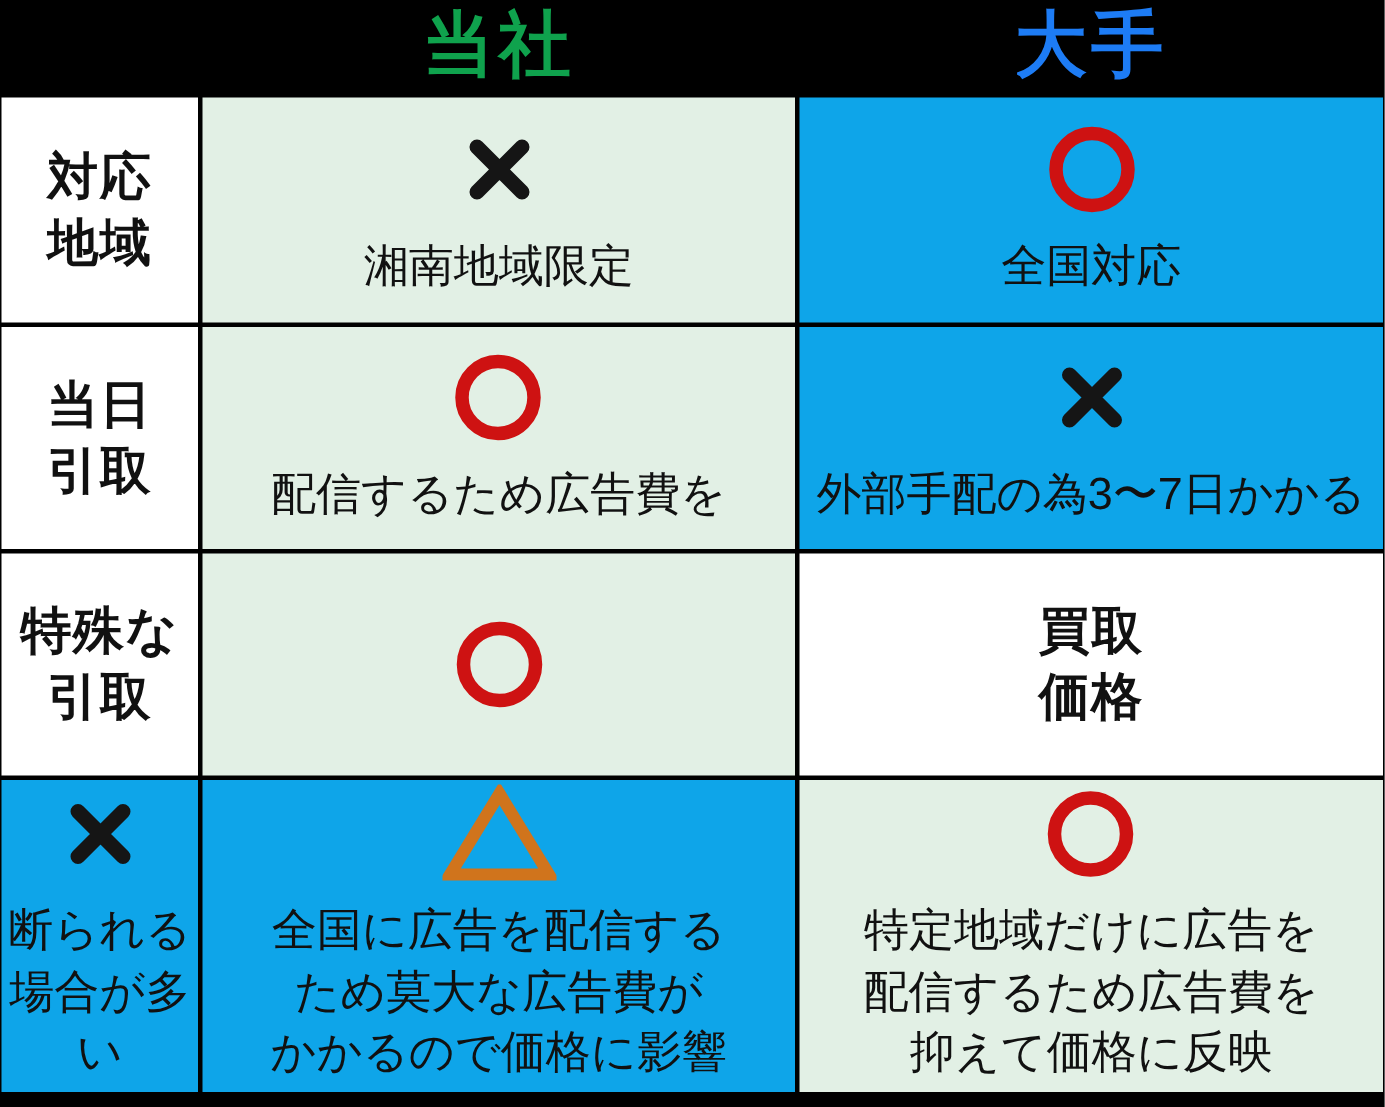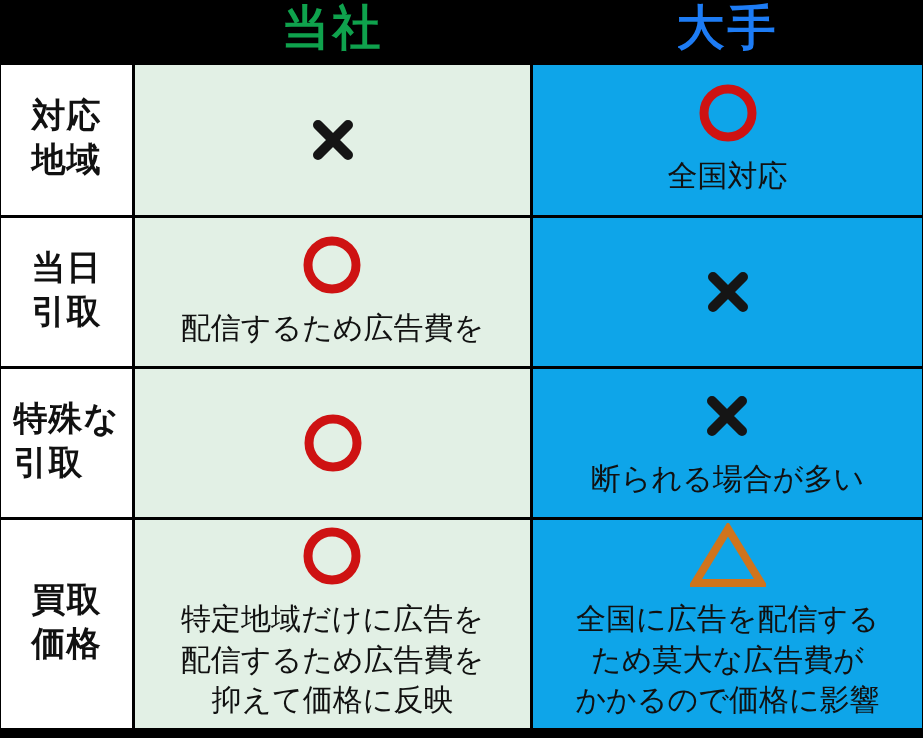--- a/index.html
+++ b/index.html
@@ -7,21 +7,21 @@
 
   .comparison-table {
     width: 923px;
     height: 738px;
     background: #000000;
     display: grid;
     grid-template-columns: 131px 395px 389px;
     grid-template-rows: 62px 150px 148px 148px 208px;
     gap: 3px;
     padding: 0 1px 10px 1px;
-    font-family: Liberation Mono, monospace;
+    font-family: Liberation Sans, sans-serif;
     color: #111111;
   }
 
   .cell {
     display: flex;
     flex-direction: column;
     align-items: center;
     justify-content: center;
     overflow: hidden;
   }
@@ -34,20 +34,21 @@
     letter-spacing: 3px;
     line-height: 1;
   }
 
   
   .cat {
     background: #ffffff;
     font-size: 34px;
     font-weight: 600;
     line-height: 1.3;
+    text-align: center;
     white-space: pre-line;
     letter-spacing: 1px;
   }
 
   .company-cell   { background: #e2f0e5; }
   .competitor-cell{ background: #0ea5e9; }
 
   .cell-inner {
     display: flex;
     flex-direction: column;
@@ -91,20 +92,21 @@
 地域</div>
   <div class="cell company-cell">
     <div class="cell-inner">
       <div class="mark" data-mark="table.rows.0.company.mark" data-mark-type="cross">
 
         <svg class="shape-cross" width="48" height="48" viewBox="0 0 48 48">
             <path d="M9 9 L39 39 M39 9 L9 39" fill="none" stroke-width="10" stroke-linecap="round" style="stroke: rgb(21, 21, 21);"></path>
           </svg>
 
       </div>
+      <div class="caption">湘南地域限定</div>
     </div>
   </div>
   <div class="cell competitor-cell">
     <div class="cell-inner">
       <div class="mark" data-mark="table.rows.0.competitor.mark" data-mark-type="circle">
         <svg class="shape-circle" width="58" height="58" viewBox="0 0 58 58">
             <circle cx="29" cy="29" r="24" fill="none" stroke-width="9" style="stroke: rgb(206, 18, 18);"></circle>
           </svg>
 
       </div>
@@ -127,70 +129,71 @@
   </div>
   <div class="cell competitor-cell">
     <div class="cell-inner">
       <div class="mark" data-mark="table.rows.1.competitor.mark" data-mark-type="cross">
 
         <svg class="shape-cross" width="48" height="48" viewBox="0 0 48 48">
             <path d="M9 9 L39 39 M39 9 L9 39" fill="none" stroke-width="10" stroke-linecap="round" style="stroke: rgb(21, 21, 21);"></path>
           </svg>
 
       </div>
+      <div class="caption">外部手配の為3〜7日かかる</div>
     </div>
   </div>
 
   <div class="cell cat">特殊な
 引取</div>
   <div class="cell company-cell">
     <div class="cell-inner">
       <div class="mark" data-mark="table.rows.2.company.mark" data-mark-type="circle">
         <svg class="shape-circle" width="58" height="58" viewBox="0 0 58 58">
             <circle cx="29" cy="29" r="24" fill="none" stroke-width="9" style="stroke: rgb(206, 18, 18);"></circle>
           </svg>
 
       </div>
     </div>
   </div>
+  <div class="cell cat">買取
+価格</div>
+
   <div class="cell competitor-cell">
     <div class="cell-inner">
       <div class="mark" data-mark="table.rows.2.competitor.mark" data-mark-type="cross">
 
         <svg class="shape-cross" width="48" height="48" viewBox="0 0 48 48">
             <path d="M9 9 L39 39 M39 9 L9 39" fill="none" stroke-width="10" stroke-linecap="round" style="stroke: rgb(21, 21, 21);"></path>
           </svg>
 
       </div>
       <div class="caption">断られる場合が多い</div>
-    </div>
-  </div>
-
-  <div class="cell cat">買取
-価格</div>
-  <div class="cell company-cell">
-    <div class="cell-inner">
-      <div class="mark" data-mark="table.rows.3.company.mark" data-mark-type="circle">
-        <svg class="shape-circle" width="58" height="58" viewBox="0 0 58 58">
-            <circle cx="29" cy="29" r="24" fill="none" stroke-width="9" style="stroke: rgb(206, 18, 18);"></circle>
-          </svg>
-
-      </div>
-      <div class="caption">特定地域だけに広告を
-配信するため広告費を
-抑えて価格に反映</div>
     </div>
   </div>
   <div class="cell competitor-cell">
     <div class="cell-inner">
       <div class="mark" data-mark="table.rows.3.competitor.mark" data-mark-type="triangle">
 
         <svg class="shape-triangle" width="76" height="66" viewBox="0 0 76 66">
             <polygon points="38,6 71,60 5,60" fill="none" stroke-width="8" style="stroke: rgb(208, 116, 28);"></polygon>
           </svg>
       </div>
       <div class="caption">全国に広告を配信する
 ため莫大な広告費が
 かかるので価格に影響</div>
     </div>
   </div>
+  <div class="cell company-cell">
+    <div class="cell-inner">
+      <div class="mark" data-mark="table.rows.3.company.mark" data-mark-type="circle">
+        <svg class="shape-circle" width="58" height="58" viewBox="0 0 58 58">
+            <circle cx="29" cy="29" r="24" fill="none" stroke-width="9" style="stroke: rgb(206, 18, 18);"></circle>
+          </svg>
+
+      </div>
+      <div class="caption">特定地域だけに広告を
+配信するため広告費を
+抑えて価格に反映</div>
+    </div>
+  </div>
 
 </div>
 
 </body></html>

